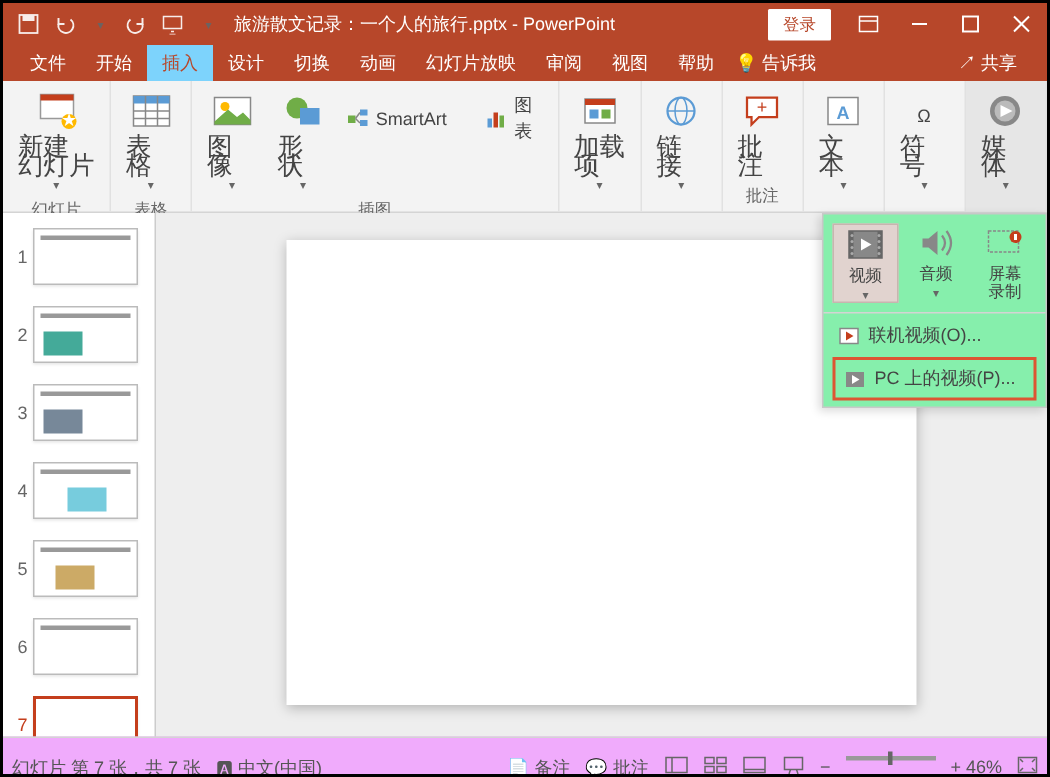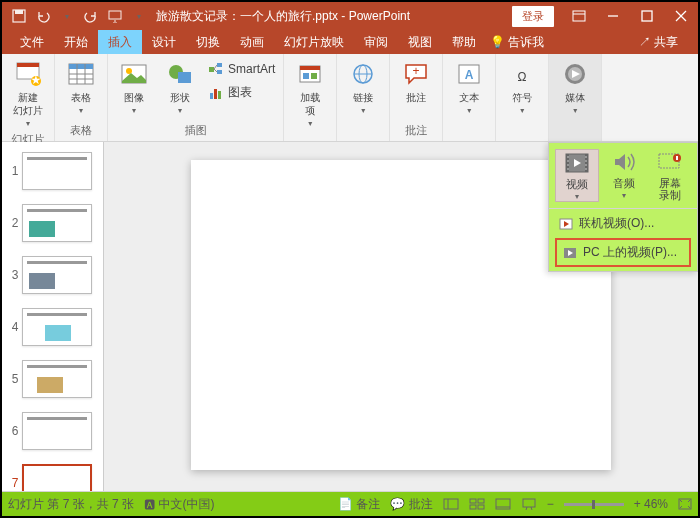--- a/index.html
+++ b/index.html
@@ -15,45 +15,45 @@
 .tab{padding:0 10px;height:24px;line-height:24px;font-size:12px}
 .tab.active{background:#7dd3fc;color:#b7472a}
 .tell{margin-left:4px;display:flex;align-items:center;gap:3px;font-size:12px}
 .share{margin-left:auto;padding:0 12px;font-size:12px}
 .ribbon{height:88px;background:#f3f3f3;border-bottom:1px solid #d4d4d4;display:flex}
 .rgroup{display:flex;flex-direction:column;border-right:1px solid #e1e1e1;padding:2px 4px}
 .rgroup-body{flex:1;display:flex;align-items:flex-start;gap:2px}
 .rgroup-label{text-align:center;font-size:11px;color:#666;padding:1px 0}
 .big-btn{display:flex;flex-direction:column;align-items:center;justify-content:flex-start;padding:3px 6px;gap:2px;min-width:40px}
 .big-btn .ico{width:32px;height:30px;display:flex;align-items:center;justify-content:center}
-.big-btn .lbl{font-size:10px;color:#444;text-align:center;line-height:13px}
+.big-btn .lbl{font-size:17px;color:#444;line-height:13px}
 .caret{font-size:8px;color:#666}
-.small-row{display:flex;flex-direction:column;gap:4px;padding-top:4px}
+.small-row{display:flex;flex-direction:row;gap:17px;padding-top:4px}
 .small-btn{display:flex;align-items:center;gap:4px;padding:2px 4px;font-size:11px;color:#444}
 .workspace{position:absolute;top:140px;left:0;right:0;bottom:18px;display:flex;background:#eee}
 .thumbs{width:102px;background:#fff;border-right:1px solid #ccc;overflow:hidden;padding-top:8px}
 .thumb-row{display:flex;align-items:center;padding:2px 6px;margin-bottom:10px}
 .thumb-num{width:14px;font-size:12px;color:#666;text-align:center}
 .thumb-num.sel{color:#c43e1c}
 .thumb{width:70px;height:38px;background:#fff;border:1px solid #bbb;position:relative;box-shadow:0 1px 2px rgba(0,0,0,.1)}
 .thumb.sel{border:2px solid #c43e1c}
 .thumb .bar{position:absolute;top:4px;left:4px;right:4px;height:3px;background:#999}
 .thumb .img-ph{position:absolute;bottom:4px;width:26px;height:16px}
 .slide-area{flex:1;background:#eee;display:flex;align-items:flex-start;justify-content:center;padding:18px}
 .slide{width:420px;height:310px;background:#fff;box-shadow:0 2px 8px rgba(0,0,0,.25)}
-.media-panel{position:absolute;top:140px;right:0;width:150px;background:#bef264;border:1px solid #c8c8c8;box-shadow:-2px 2px 6px rgba(0,0,0,.15)}
+.media-panel{position:absolute;top:140px;right:0;width:150px;background:#86efac;border:1px solid #c8c8c8;box-shadow:-2px 2px 6px rgba(0,0,0,.15)}
 .media-top{display:flex;padding:6px;gap:4px;border-bottom:1px solid #d4d4d4}
 .media-btn{display:flex;flex-direction:column;align-items:center;gap:2px;flex:1}
 .media-btn.sel{background:#e1d3cf;border:1px solid #c8b5af}
 .media-btn .mico{width:28px;height:26px;display:flex;align-items:center;justify-content:center}
 .media-btn .mlbl{font-size:11px;color:#444;text-align:center;line-height:12px}
 .media-list{padding:2px 0}
 .media-item{display:flex;align-items:center;gap:6px;padding:4px 10px;font-size:11px;color:#444}
 .media-item.hot{border:2px solid #d53;margin:2px 6px;padding:4px 6px}
-.statusbar{position:absolute;bottom:0;left:0;right:0;height:18px;background:#84cc16;border-top:1px solid #d4d4d4;display:flex;align-items:center;font-size:11px;color:#555;padding:12px 6px;gap:10px}
+.statusbar{position:absolute;bottom:0;left:0;right:0;height:18px;background:#f0abfc;border-top:1px solid #d4d4d4;display:flex;font-size:11px;color:#555;padding:12px 6px;gap:10px}
 .statusbar .sp{flex:1}
 .zoom-slider{width:60px;height:3px;background:#999;position:relative}
 .zoom-slider::after{content:"";position:absolute;left:28px;top:-3px;width:3px;height:9px;background:#666}
 svg{display:block}
 </style>
 </head>
 <body>
 
 <div class="titlebar">
   <div class="qat">

